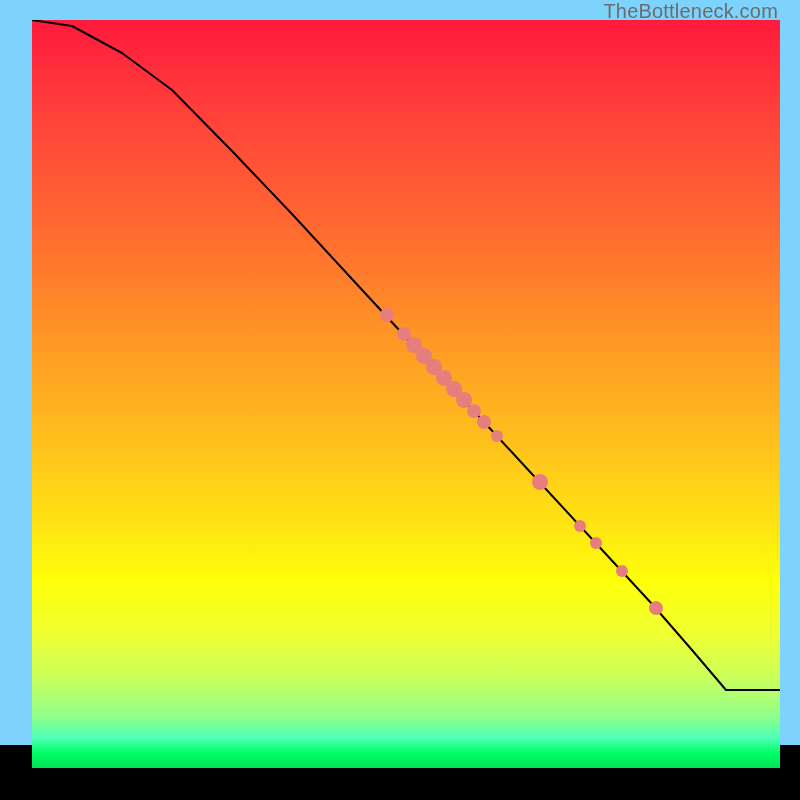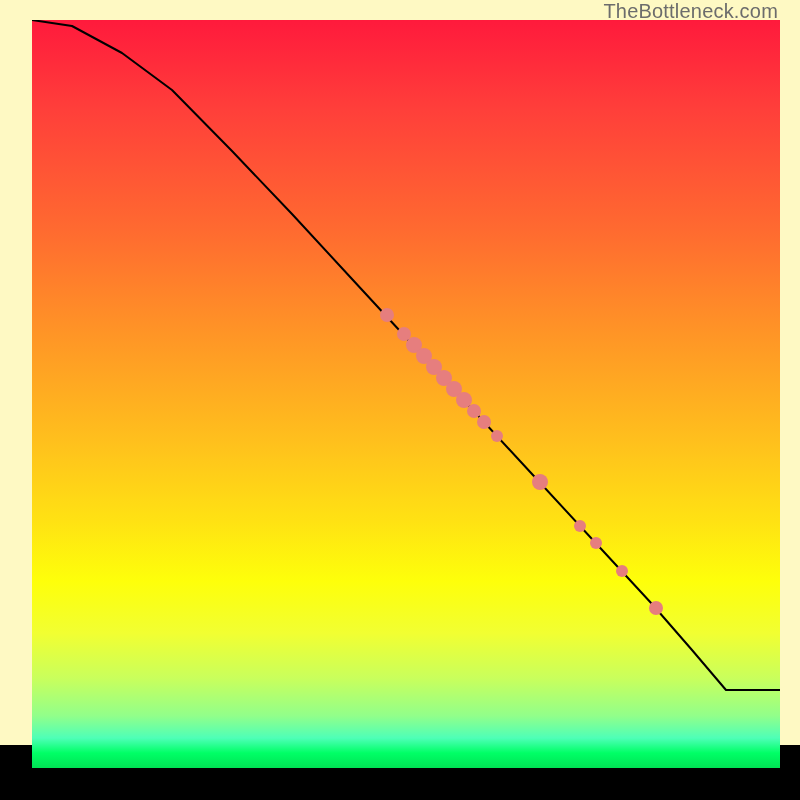--- a/index.html
+++ b/index.html
@@ -8,21 +8,21 @@
     width: 800px;
     height: 800px;
     overflow: hidden;
     background: #000;
     font-family: Arial, Helvetica, sans-serif;
   }
   .frame {
     position: relative;
     width: 800px;
     height: 745px;
-    background: #fef9c3;
+    background: #7dd3fc;
     text-decoration: underline;
   }
   .plot-area {
     position: absolute;
     left: 32px;
     top: 20px;
     width: 748px;
     height: 748px;
     
     background: linear-gradient(

